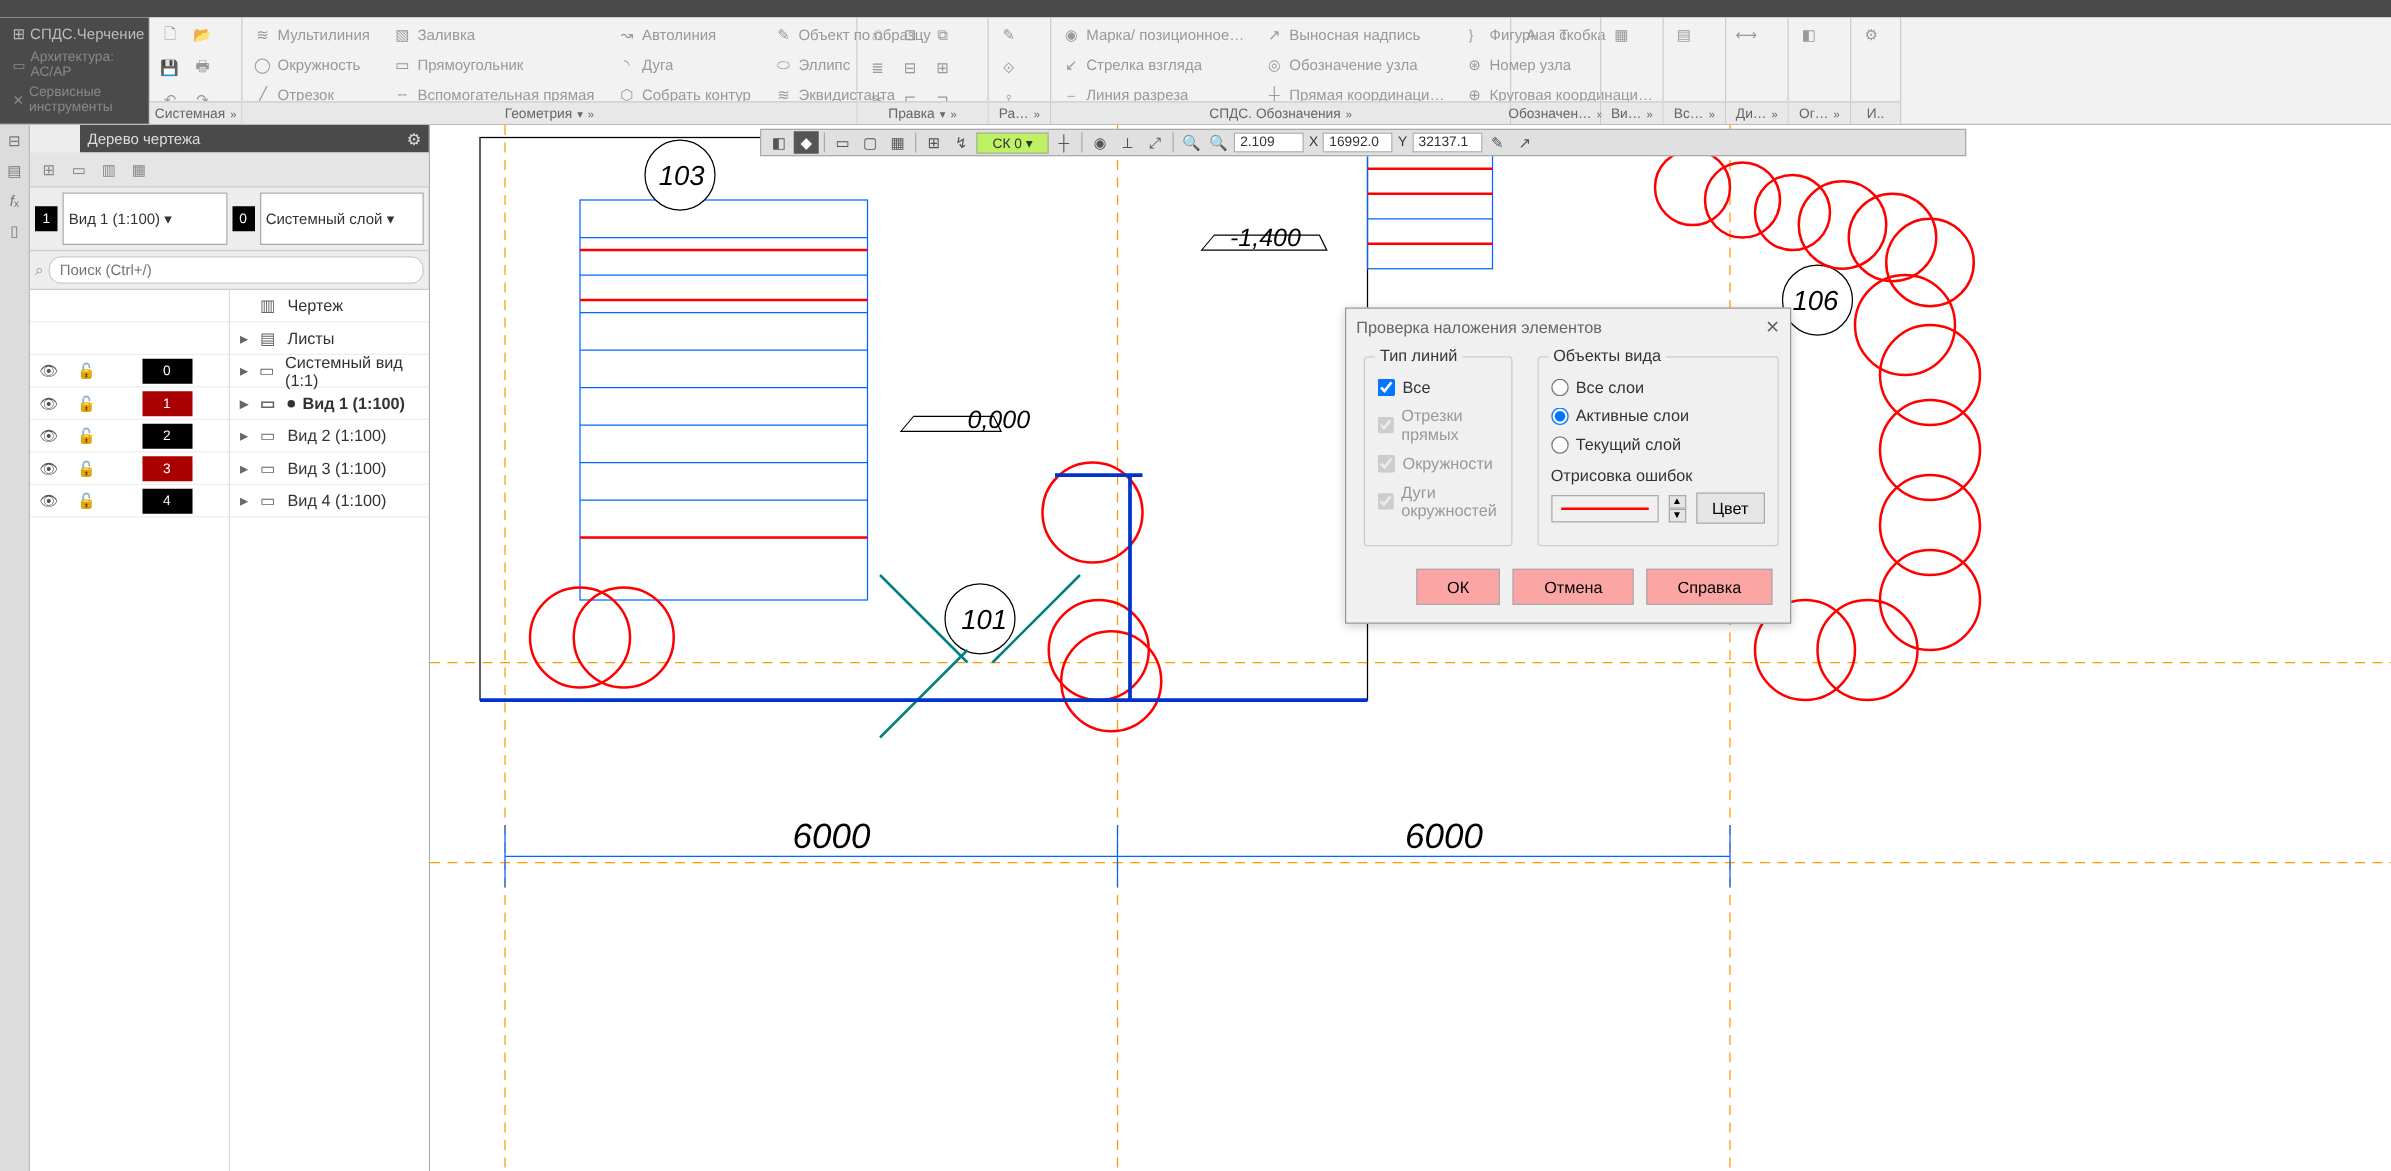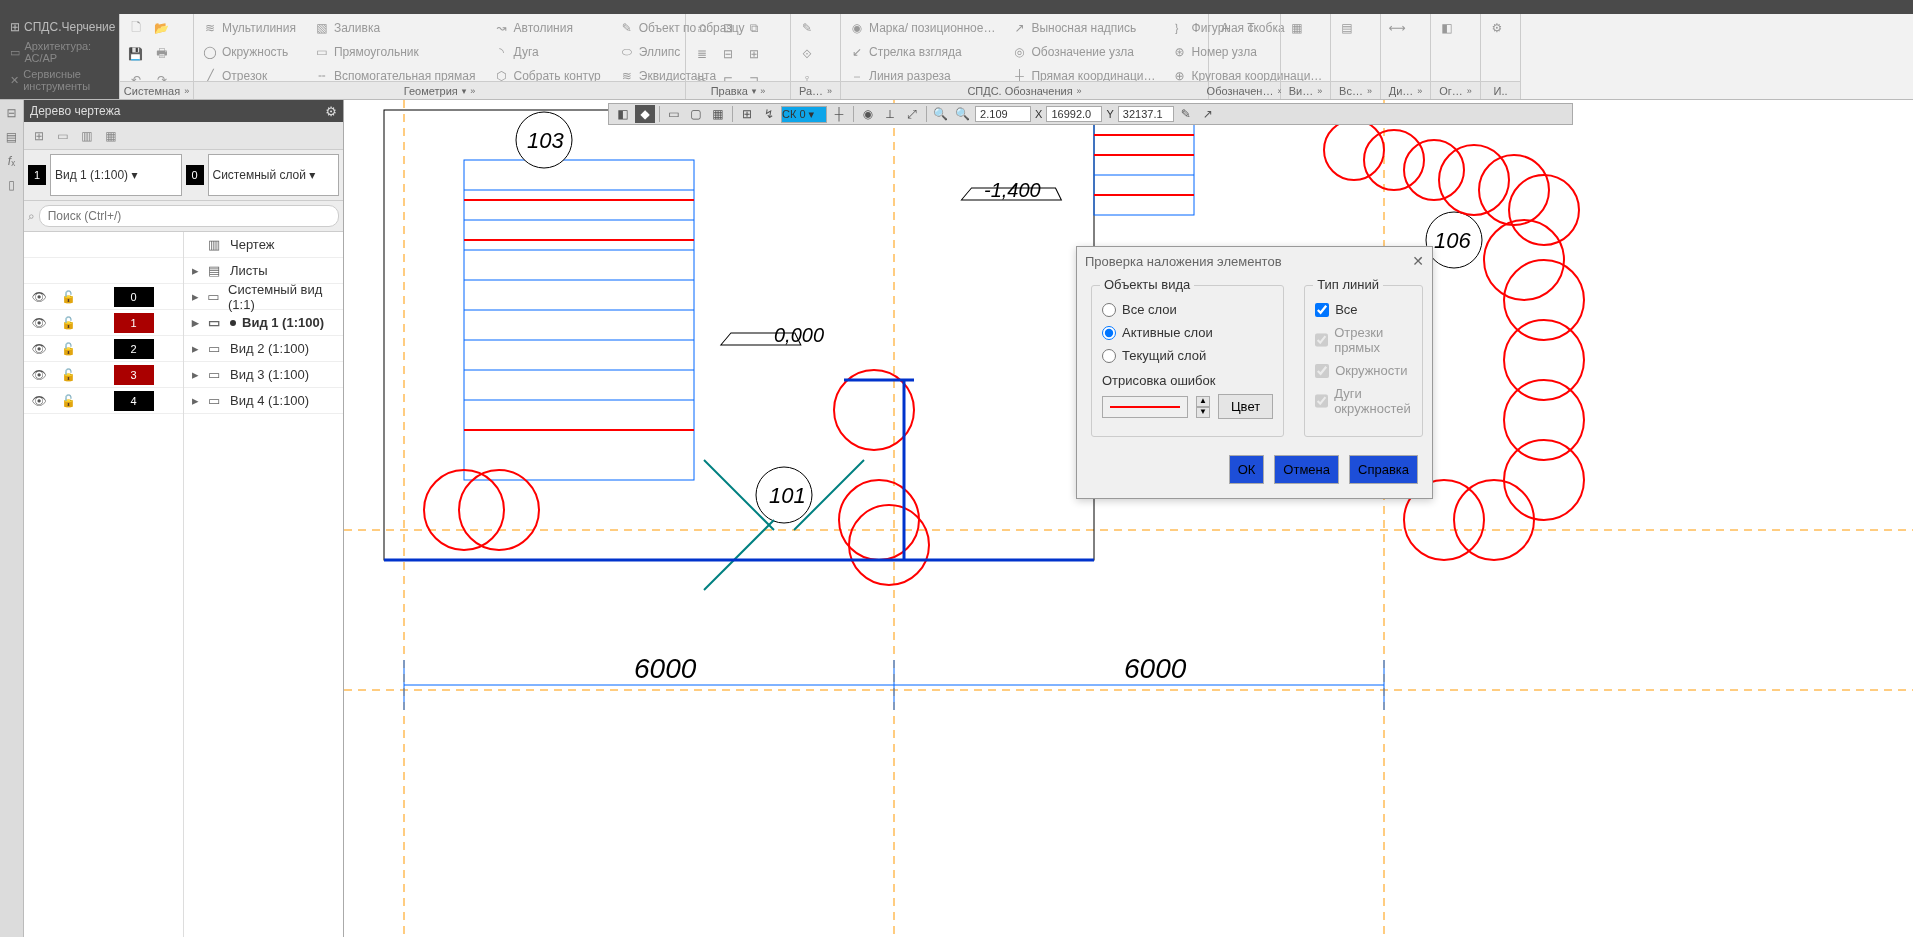--- a/index.html
+++ b/index.html
@@ -19,30 +19,30 @@
 .ribbon-label-row .chev { margin-left: 4px; font-size: 9px; }
 
 .left-stack { background: #4a4a4a; width: 120px; color: #bbb; }
 .left-stack .app-title { font-size: 12px; padding: 4px 6px; display: flex; align-items: center; gap: 4px; }
 .left-stack .row { display: flex; align-items: center; gap: 4px; padding: 2px 6px; font-size: 11px; color: #888; }
 
 
 .canvas-toolbar { position: absolute; top: 103px; left: 608px; right: 340px; height: 22px; background: #e0e0e0; border: 1px solid #aaa; display: flex; align-items: center; gap: 2px; padding: 0 4px; z-index: 3; }
 .canvas-toolbar .tbtn { width: 20px; height: 18px; display: inline-flex; align-items: center; justify-content: center; color: #555; }
 .canvas-toolbar .sep { width: 1px; height: 16px; background: #aaa; margin: 0 2px; }
-.canvas-toolbar .cs-sel { border: 1px solid #aaa; padding: 1px 12px 1px 0; background: #0ea5e9; font-size: 11px; }
+.canvas-toolbar .cs-sel { border: 1px solid #aaa; padding: 1px 12px 1px 12px; background: #bef264; font-size: 11px; }
 .canvas-toolbar .coord { font-size: 11px; color: #333; padding: 0 2px; }
 .canvas-toolbar .coord-val { border: 1px solid #aaa; background: #fff; padding: 1px 4px; font-size: 11px; width: 56px; display: inline-block; }
 
 
 .left-panel { position: absolute; top: 100px; left: 0; width: 344px; bottom: 0; background: #ededed; border-right: 1px solid #aaa; display: flex; }
 .left-rail { width: 24px; background: #dcdcdc; border-right: 1px solid #bbb; display: flex; flex-direction: column; align-items: center; padding-top: 4px; gap: 6px; }
 .left-rail .rbtn { width: 18px; height: 18px; color: #777; font-size: 12px; display: flex; align-items: center; justify-content: center; }
 .tree-wrap { flex: 1; display: flex; flex-direction: column; }
-.tree-header { height: 22px; background: #4a4a4a; color: #ddd; display: flex; align-items: center; justify-content: space-between; padding: 0 6px; font-size: 12px; }
+.tree-header { height: 22px; background: #4a4a4a; color: #ddd; display: flex; align-items: center; justify-content: space-between; padding: 0 6px; font-size: 12px; margin-left: 40px; }
 .tree-header .gear { font-size: 13px; }
 .tree-toolbar { height: 28px; background: #e5e5e5; border-bottom: 1px solid #ccc; display: flex; align-items: center; gap: 2px; padding: 0 4px; }
 .tree-toolbar .tb { width: 22px; height: 22px; display: flex; align-items: center; justify-content: center; color: #888; }
 .view-row { display: flex; gap: 4px; padding: 4px; border-bottom: 1px solid #ccc; }
 .view-row select, .view-row .sel { flex: 1; border: 1px solid #aaa; background: #fff; padding: 13px 4px; font-size: 12px; }
 .view-row .num { width: 18px; height: 20px; background: #000; color: #fff; display: flex; align-items: center; justify-content: center; font-size: 11px; margin-right: 4px; }
 .search-row { padding: 4px; display: flex; align-items: center; gap: 4px; border-bottom: 1px solid #ccc; }
 .search-row input { flex: 1; border: 1px solid #ccc; border-radius: 10px; padding: 3px 8px; font-size: 12px; color: #888; }
 .filter-ico { color: #999; }
 
@@ -76,21 +76,21 @@
 .dgroup .radio { display: flex; align-items: center; gap: 6px; margin: 8px 0; font-size: 13px; }
 .color-row { display: flex; align-items: center; gap: 8px; margin-top: 6px; }
 .color-swatch { width: 86px; height: 22px; border: 1px solid #aaa; display: flex; align-items: center; justify-content: center; }
 .color-swatch .line { width: 70px; height: 2px; background: red; }
 .spin { display: flex; flex-direction: column; }
 .spin button { width: 14px; height: 11px; font-size: 8px; line-height: 1; border: 1px solid #aaa; background: #e5e5e5; }
 .color-btn { padding: 4px 12px; border: 1px solid #aaa; background: #e5e5e5; font-size: 13px; }
 .dialog-extra { padding: 0 14px 10px; }
 .dialog-extra label { display: flex; align-items: center; gap: 6px; margin: 8px 0; font-size: 13px; }
 .dialog-buttons { display: flex; justify-content: flex-end; gap: 10px; padding: 8px 14px 14px; }
-.dialog-buttons button { padding: 6px 8px; border: 1px solid #aaa; background: #1d4ed8; font-size: 13px; }
+.dialog-buttons button { padding: 6px 24px; border: 1px solid #aaa; background: #fca5a5; font-size: 13px; }
 
 input[type=checkbox], input[type=radio] { width: 14px; height: 14px; }
 </style>
 </head>
 <body>
 
 <div class="titlebar"></div>
 
 <div class="ribbon">
 
@@ -623,20 +623,39 @@
   <span class="tbtn">↗</span>
 </div>
 
 <div class="dialog">
   <div class="dialog-title">
     <span>Проверка наложения элементов</span>
     <span class="x">✕</span>
   </div>
   <div class="dialog-body">
     <div class="dgroup">
+      <span class="gtitle">Тип линий</span>
+      <label>
+          <input type="checkbox" checked="" style="">
+          <span>Все</span>
+        </label>
+      <label class="disabled">
+          <input type="checkbox" checked="" disabled="" style="">
+          <span>Отрезки прямых</span>
+        </label>
+      <label class="disabled">
+          <input type="checkbox" checked="" disabled="" style="">
+          <span>Окружности</span>
+        </label>
+      <label class="disabled">
+          <input type="checkbox" checked="" disabled="" style="">
+          <span>Дуги окружностей</span>
+        </label>
+    </div>
+    <div class="dgroup">
       <span class="gtitle">Объекты вида</span>
       <div class="radio">
           <input type="radio" name="layers" style="">
           <span>Все слои</span>
         </div>
       <div class="radio">
           <input type="radio" name="layers" checked="" style="">
           <span>Активные слои</span>
         </div>
       <div class="radio">
@@ -648,38 +667,19 @@
         <div class="color-swatch">
             <div class="line"></div>
           </div>
         <div class="spin">
             <button>▲</button>
             <button>▼</button>
           </div>
         <button class="color-btn">Цвет</button>
       </div>
     </div>
-    <div class="dgroup">
-      <span class="gtitle">Тип линий</span>
-      <label>
-          <input type="checkbox" checked="" style="">
-          <span>Все</span>
-        </label>
-      <label class="disabled">
-          <input type="checkbox" checked="" disabled="" style="">
-          <span>Отрезки прямых</span>
-        </label>
-      <label class="disabled">
-          <input type="checkbox" checked="" disabled="" style="">
-          <span>Окружности</span>
-        </label>
-      <label class="disabled">
-          <input type="checkbox" checked="" disabled="" style="">
-          <span>Дуги окружностей</span>
-        </label>
-    </div>
   </div>
   <div class="dialog-buttons">
     <button>ОК</button>
     <button>Отмена</button>
     <button>Справка</button>
   </div>
 </div>
 
 </body></html>

